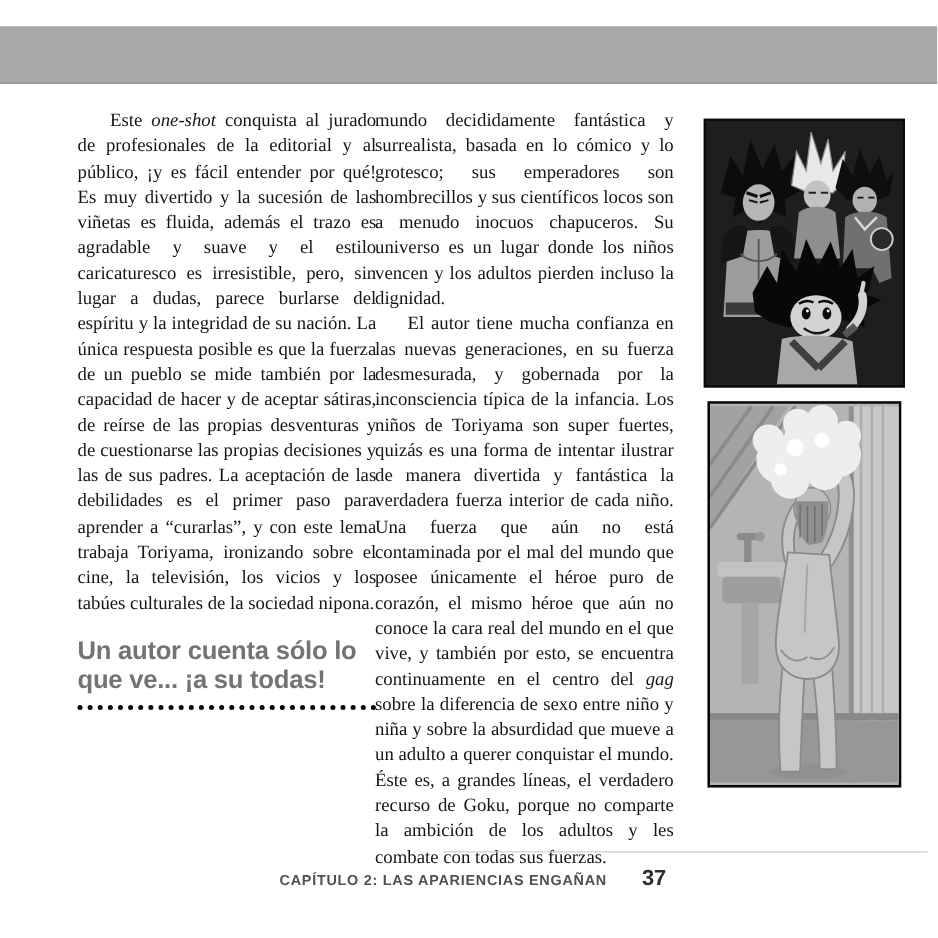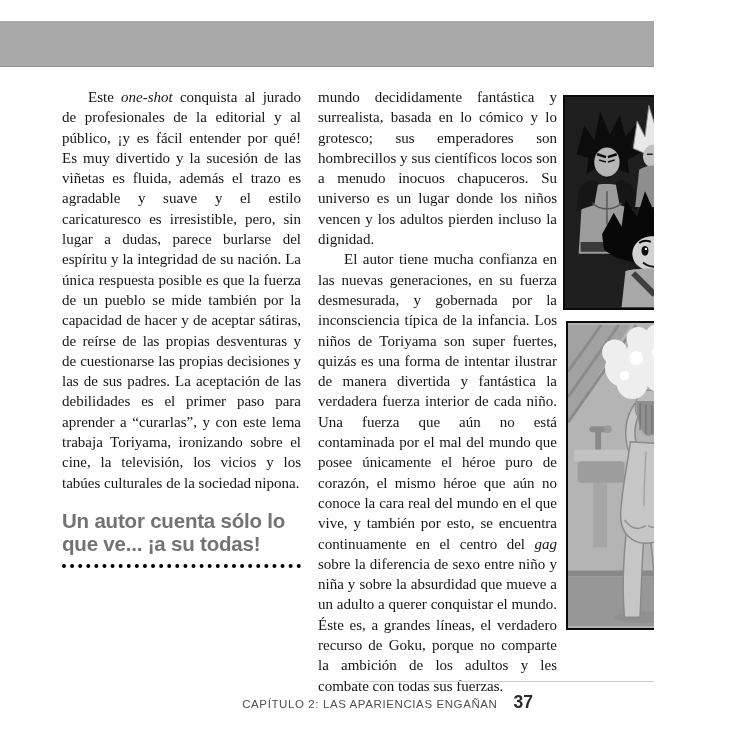--- a/index.html
+++ b/index.html
@@ -1,38 +1,38 @@
 <!DOCTYPE html>
 <html><head>
 <meta charset="utf-8">
 <style>
   html,body{margin:0;padding:0;background:#ffffff;}
-  .page{position:relative;width:654px;height:750px;background:#ffffff;overflow:hidden;
+  .page{position:relative;width:750px;height:750px;background:#ffffff;overflow:hidden;
         font-family:"Liberation Serif", serif;color:#151515;}
   .topbar{position:absolute;left:0;top:21px;width:750px;height:45px;
           background:#a9a9a9;border-bottom:1px solid #8f8f8f;}
   .col{position:absolute;top:87px;width:239px;}
   .col-left{left:62px;}
-  .col-mid{left:318px;}
+  .col-mid{left:300px;}
   .para{margin:0;text-align:justify;font-size:15px;line-height:20.3px;}
   .indent{text-indent:26px;}
   .heading{margin:16px 0 0 0;font-family:"Liberation Sans", sans-serif;
            font-weight:700;font-size:20.5px;line-height:23.5px;color:#737373;
            letter-spacing:-0.2px;}
   .dotted-rule{height:0;border-bottom:4px dotted #000;margin:8px 0 13px 0;width:100%;}
   .figure{position:absolute;box-sizing:border-box;border:2px solid #0a0a0a;
           background:#242424;}
   .figure-1{left:563px;top:95px;width:161px;height:215px;}
   .figure-2{left:566px;top:321px;width:155px;height:309px;background:#b4b4b4;}
   .figure svg{display:block;}
   .footer-rule{position:absolute;left:355px;top:681px;width:387px;height:1px;background:#cfcfcf;}
   .footer{position:absolute;left:0;top:692px;width:533px;text-align:right;
           font-family:"Liberation Sans", sans-serif;white-space:nowrap;}
-  .footer .chapter{font-size:11.5px;color:#4f4f4f;letter-spacing:0.6px;}
-  .footer .pagenum{font-size:17.5px;font-weight:700;color:#2b2b2b;margin-left:16px;}
+  .footer .chapter{font-size:11.5px;color:#4f4f4f;letter-spacing:0.6px;font-weight:bold;}
+  .footer .pagenum{font-size:17.5px;font-weight:700;color:#2b2b2b;margin-left:28px;}
   em{font-style:italic;}
 </style>
 </head>
 <body>
 
 <div class="page">
 
   <div class="topbar"></div>
 
   <div class="col col-left">

